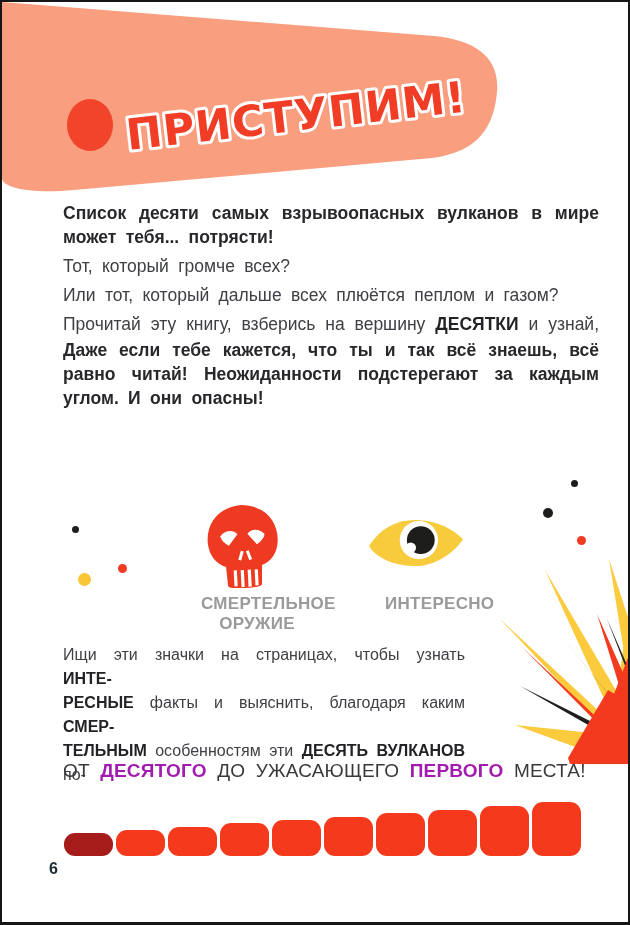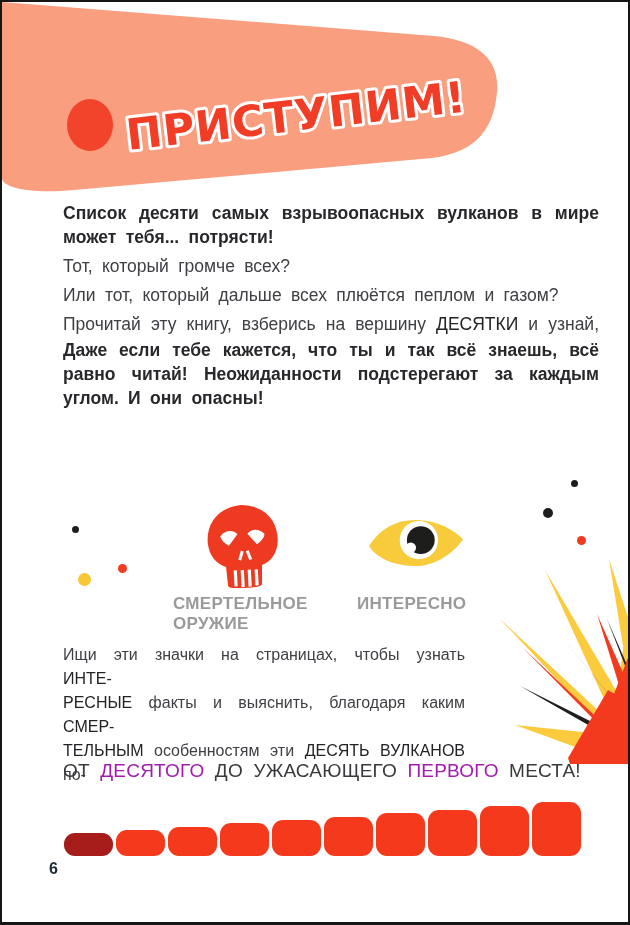--- a/index.html
+++ b/index.html
@@ -9,23 +9,23 @@
     overflow:hidden;font-family:"Liberation Sans",sans-serif;
   }
   .abs{position:absolute;}
   .header-svg{left:0;top:0;}
   .bodytext{left:61px;top:199px;width:536px;color:#3f4045;font-size:17.5px;line-height:24px;word-spacing:4.5px;}
   .para{margin:0 0 5px 0;}
   .para.pb{font-weight:bold;color:#28282c;}
   .para.first{}
   .tline{text-align:justify;}
   .tline.stretch{text-align-last:justify;}
-  .bb{font-weight:normal;color:#232327;}
+  .bb{font-weight:bold;color:#232327;}
   .iconlabel{color:#9b9a9a;font-weight:bold;font-size:17px;line-height:20px;letter-spacing:.3px;}
-  .iconlabel .tline{}
+  .iconlabel .tline{text-align:center;margin-left:28px;}
   .legend{left:61px;top:641px;width:402px;color:#3f4045;font-size:16px;line-height:24px;word-spacing:4px;}
   .caption{left:61px;top:756px;width:532px;color:#39393d;font-size:19px;line-height:26px;word-spacing:5px;letter-spacing:.2px;}
   .caption .bb{color:#a21caf;}
   .meter{left:62px;top:800px;width:520px;height:54px;display:flex;align-items:flex-end;gap:3px;}
   .block{width:49px;flex:0 0 auto;border-radius:11px;}
   .pagenum{left:47px;top:858px;font-weight:bold;font-size:16px;color:#1c2a36;}
   .dots-layer{left:0;top:0;width:630px;height:925px;pointer-events:none;}
   .dot{position:absolute;border-radius:50%;}
 </style>
 </head>

